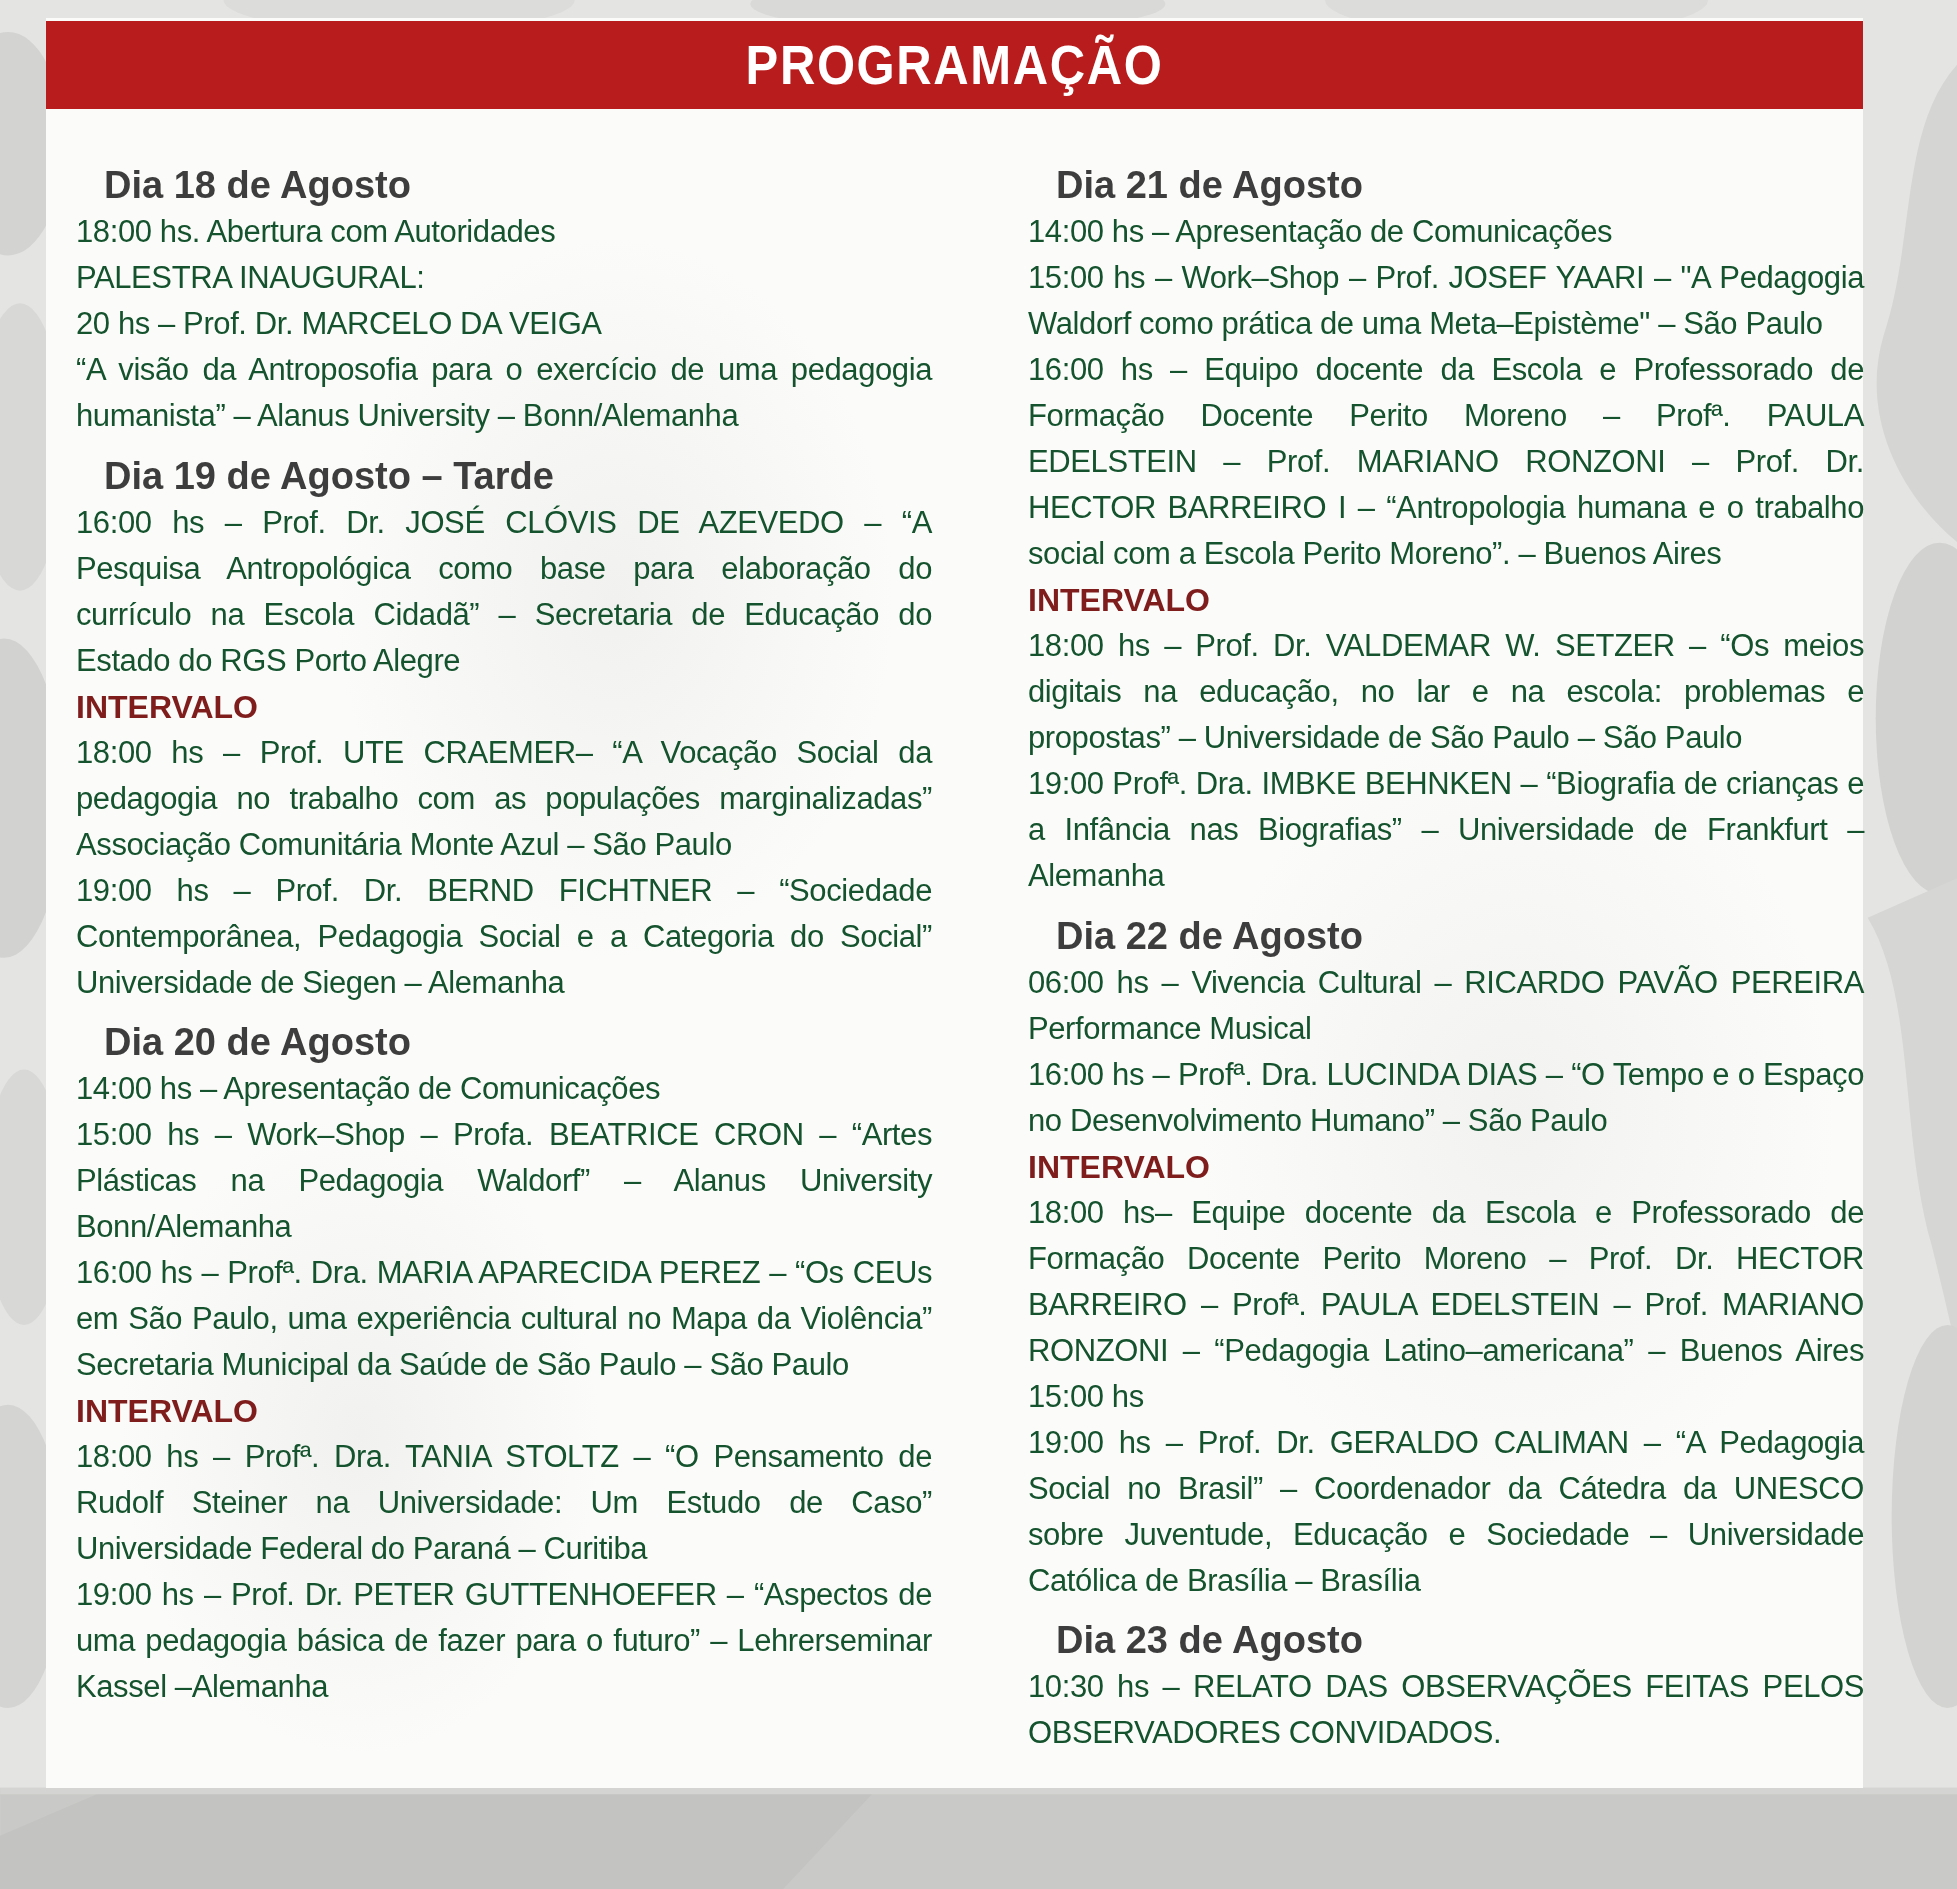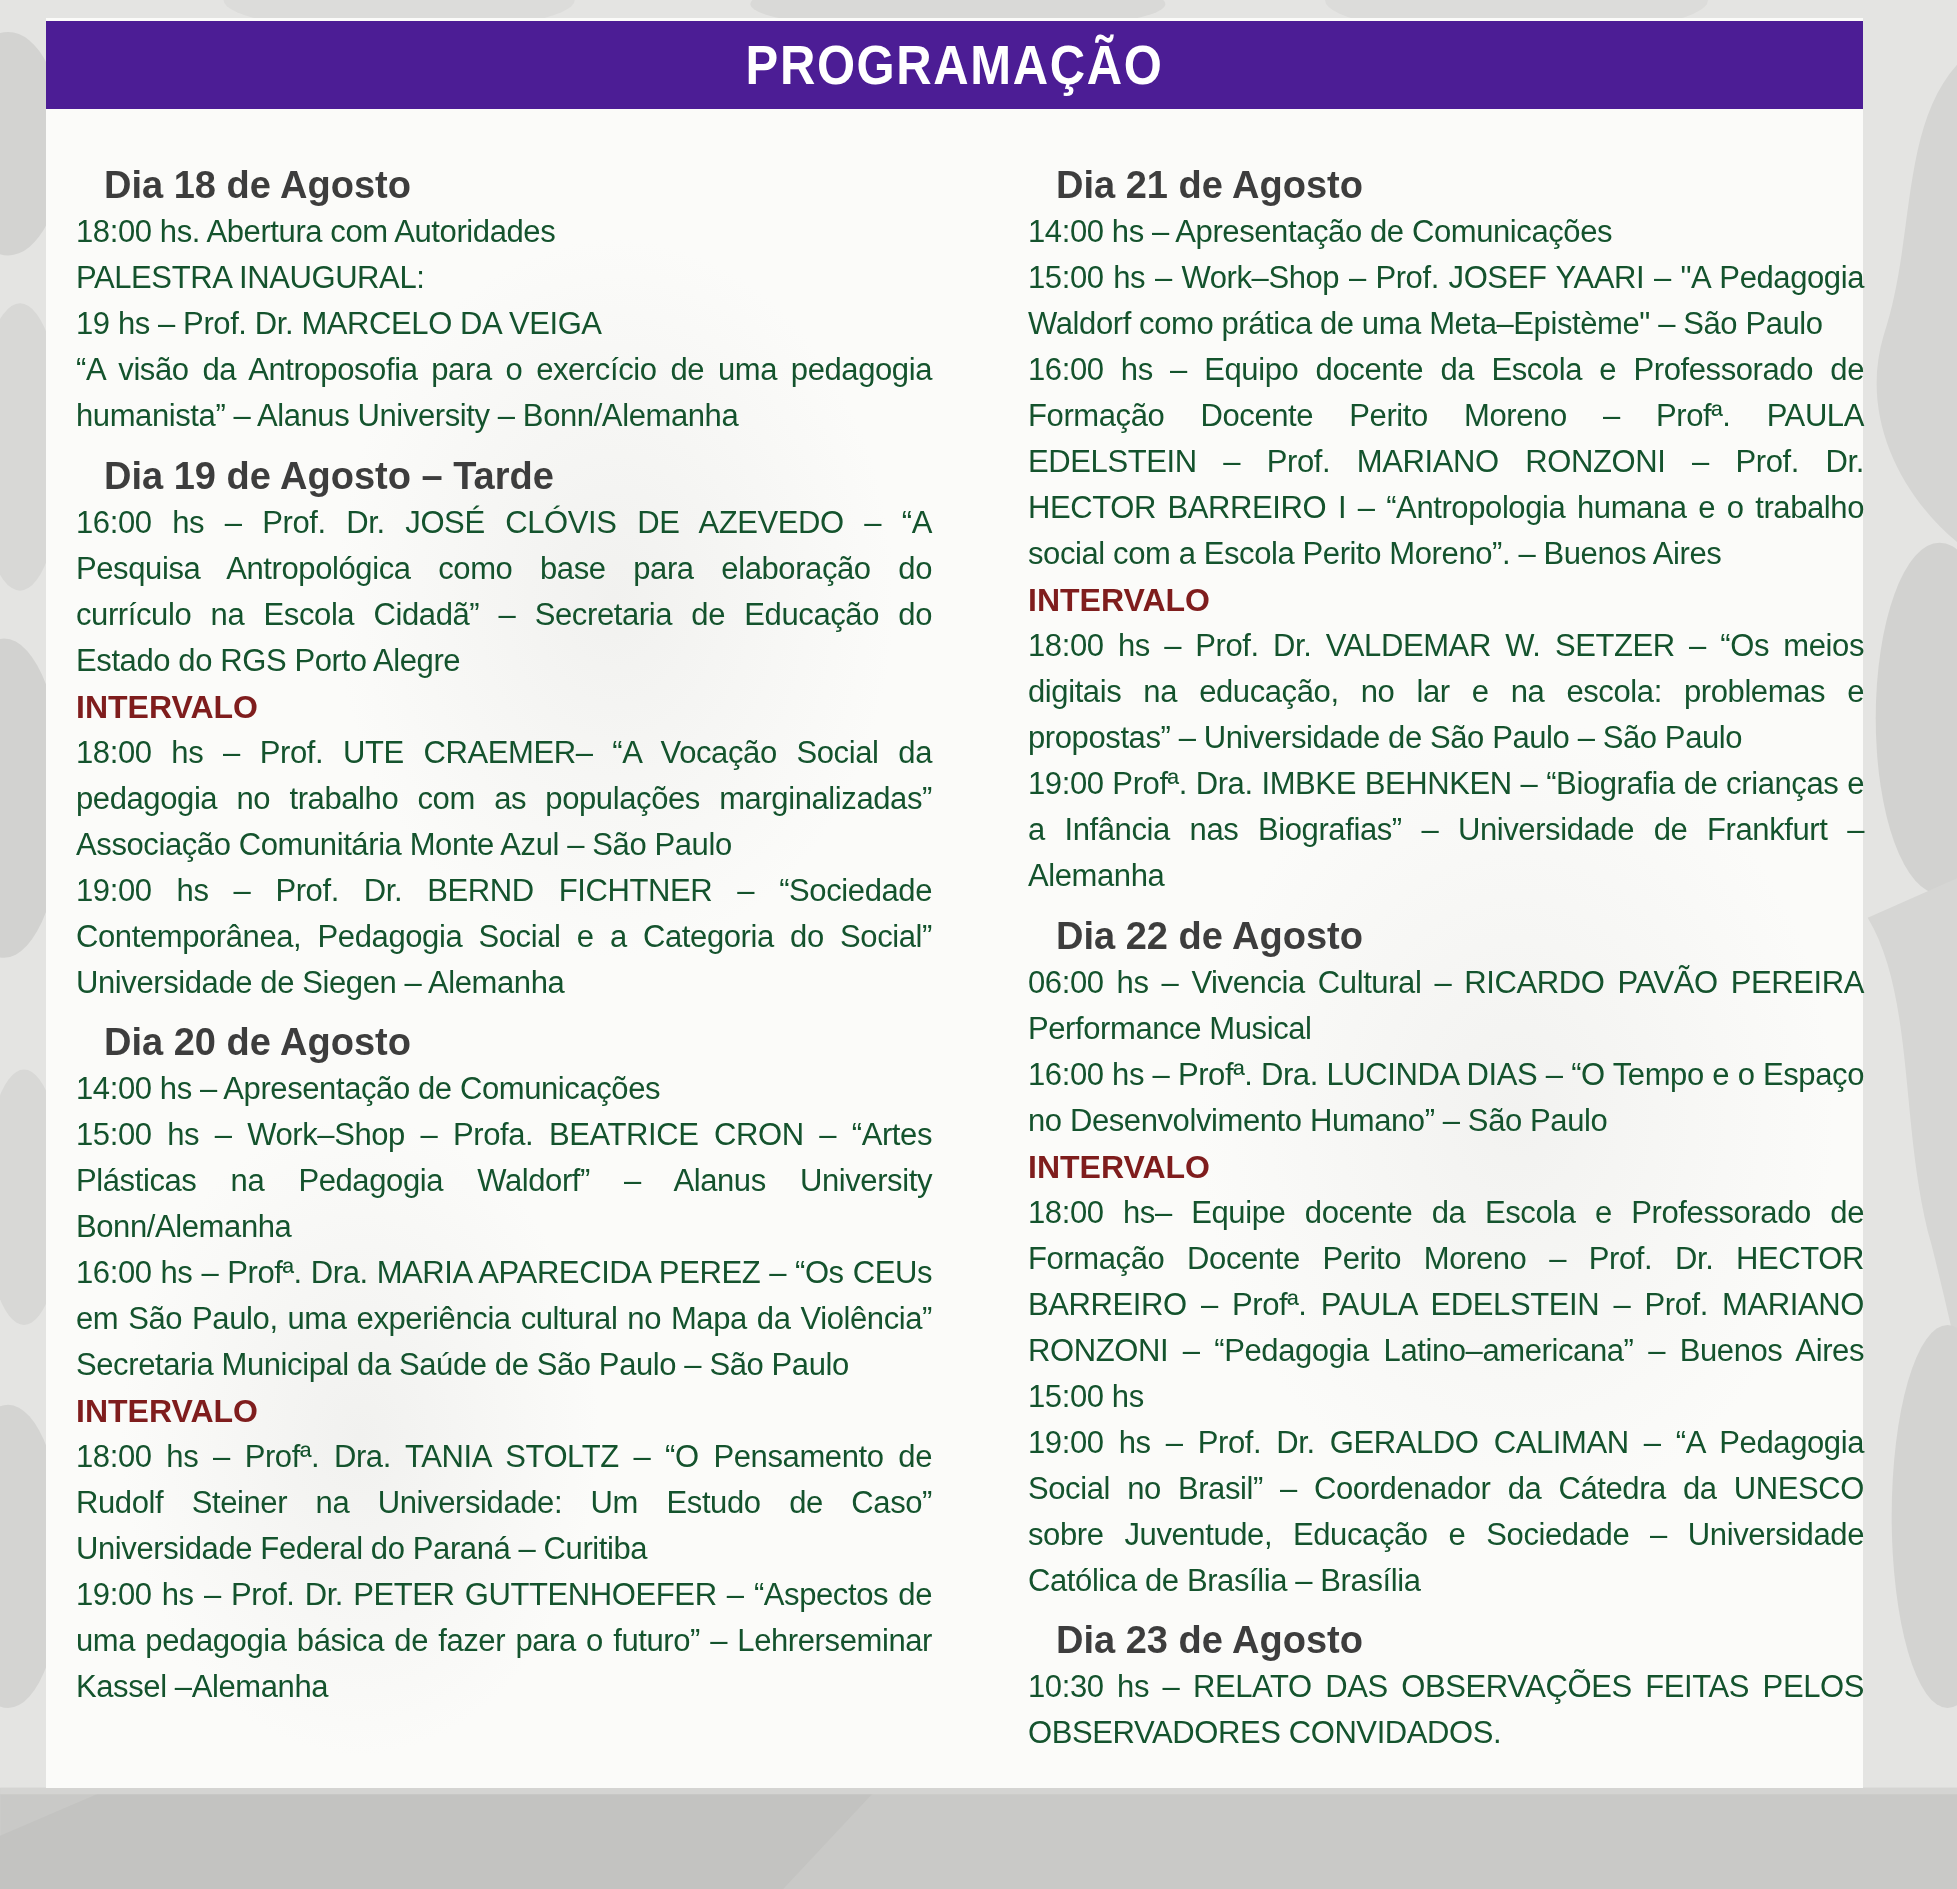--- a/index.html
+++ b/index.html
@@ -40,21 +40,21 @@
   .wm1 { left: 335px; top: 239px;  width: 559px; height: 718px;  background: radial-gradient(closest-side, #f1f1ef, rgba(241,241,239,0)); }
   .wm2 { left: 1197px; top: 718px; width: 638px; height: 798px; background: radial-gradient(closest-side, #f2f2f0, rgba(242,242,240,0)); }
   .wm3 { left: 120px; top: 1117px; width: 479px; height: 638px;  background: radial-gradient(closest-side, #f1f1ef, rgba(241,241,239,0)); }
 
   .header-bar {
     position: absolute;
     left: 46px;
     top: 21px;
     width: 1817px;
     height: 88px;
-    background: #4c1d95;
+    background: #b91c1c;
     z-index: 3;
     display: flex;
     align-items: center;
     justify-content: center;
   }
   .header-title {
     color: #ffffff;
     font-size: 49px;
     font-weight: bold;
     letter-spacing: 1.6px;
@@ -129,21 +129,21 @@
   <div class="watermark wm3"></div>
 
   <div class="header-bar">
     <span class="header-title">PROGRAMAÇÃO</span>
   </div>
 
   <div class="col col-left" id="col-left">
       <div class="blk day-heading">Dia 18 de Agosto</div>
       <div class="blk entry">18:00 hs. Abertura com Autoridades</div>
       <div class="blk entry">PALESTRA INAUGURAL:</div>
-      <div class="blk entry">19 hs – Prof. Dr. MARCELO DA VEIGA</div>
+      <div class="blk entry">20 hs – Prof. Dr. MARCELO DA VEIGA</div>
       <div class="blk entry">“A visão da Antroposofia para o exercício de uma pedagogia humanista” – Alanus University – Bonn/Alemanha</div>
       <div class="blk day-heading">Dia 19 de Agosto – Tarde</div>
       <div class="blk entry">16:00 hs – Prof. Dr. JOSÉ CLÓVIS DE AZEVEDO – “A Pesquisa Antropológica como base  para elaboração do currículo na Escola Cidadã” – Secretaria de Educação do Estado do RGS Porto Alegre</div>
       <div class="blk interval-label">INTERVALO</div>
       <div class="blk entry">18:00 hs – Prof. UTE CRAEMER– “A Vocação Social da pedagogia no trabalho com as populações marginalizadas” Associação Comunitária Monte Azul – São Paulo</div>
       <div class="blk entry">19:00 hs – Prof. Dr. BERND FICHTNER – “Sociedade Contemporânea, Pedagogia Social e a Categoria do Social” Universidade de Siegen – Alemanha</div>
       <div class="blk day-heading">Dia 20 de Agosto</div>
       <div class="blk entry">14:00 hs – Apresentação de Comunicações</div>
       <div class="blk entry">15:00 hs – Work–Shop – Profa. BEATRICE CRON – “Artes Plásticas na Pedagogia Waldorf” – Alanus University Bonn/Alemanha</div>
       <div class="blk entry">16:00 hs – Profª. Dra. MARIA APARECIDA PEREZ – “Os CEUs em São Paulo, uma experiência cultural no Mapa da Violência” Secretaria Municipal da Saúde de São Paulo – São Paulo</div>

